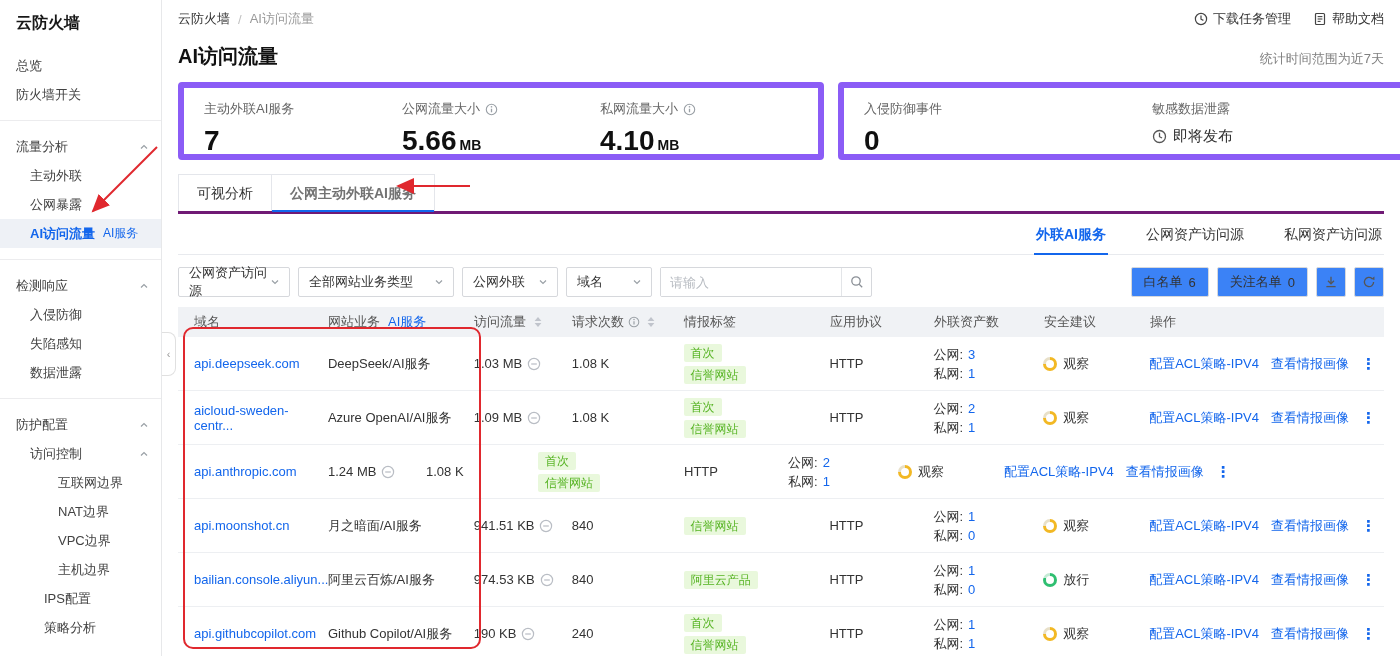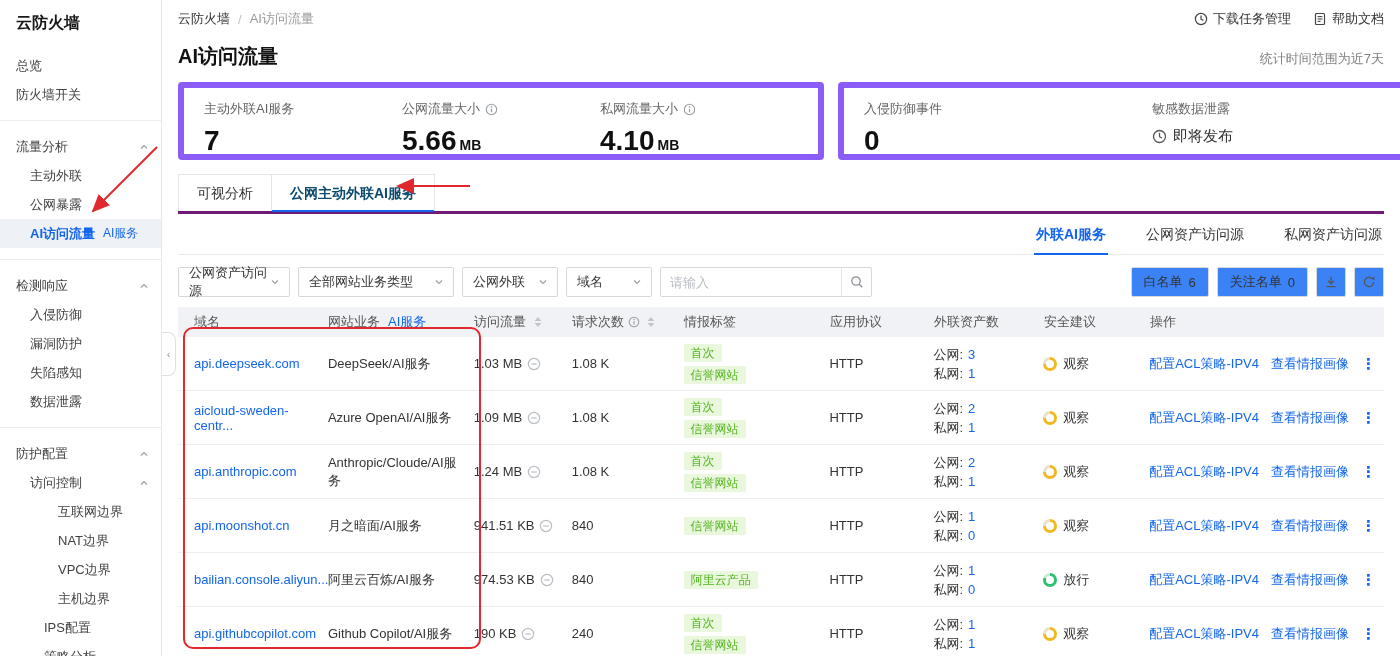--- a/index.html
+++ b/index.html
@@ -48,21 +48,21 @@
   .card-security .stat { width:288px; }
   .stat-label { display:flex; align-items:center; gap:5px; color:#666; margin-bottom:9px; }
   .stat-value { font-size:28px; font-weight:700; color:#101010; line-height:1; }
   .stat-value .unit { font-size:14px; margin-left:3px; }
   .coming { display:flex; align-items:center; gap:6px; font-size:15px; color:#333; margin-top:7px; }
 
   .tabs { display:flex; margin:0 16px; border-bottom:3px solid #701a75; }
   .tab { height:37px; line-height:36px; padding:0 18px; border:1px solid #e4e6eb; border-bottom:none; margin-bottom:0;
     font-size:14px; color:#333; background:#fff; cursor:pointer; position:relative; }
   .tab + .tab { margin-left:-1px; }
-  .tab.active { color:#0c4a6e; font-weight:700; }
+  .tab.active { color:#737373; font-weight:700; }
   .tab.active::after { content:""; position:absolute; left:0; right:0; bottom:-1px; height:2px; background:#1366ec; }
 
   .subtabs { display:flex; gap:36px; margin:0 16px; border-bottom:1px solid #e8eaee;justify-content:flex-end; }
   .subtab { padding:12px 2px 9px; font-size:14px; color:#333; border-bottom:2px solid transparent; margin-bottom:-1px; cursor:pointer; }
   .subtab.active { color:#1366ec; font-weight:700; border-color:#1366ec; }
 
   .filters { display:flex; align-items:center; gap:8px; margin:12px 16px 10px; }
   .select { height:30px; border:1px solid #d6d8dc; border-radius:2px; display:flex; align-items:center;
     justify-content:space-between; padding:0 9px 0 10px; color:#333; cursor:pointer; background:#fff; }
   .w1{width:112px}.w2{width:156px}.w3{width:96px}.w4{width:86px}
@@ -151,24 +151,20 @@
       <svg width="10" height="10" viewBox="0 0 10 10">
             <polyline points="2,6.5 5,3.5 8,6.5" fill="none" stroke="#9aa0a6" stroke-width="1.2"></polyline>
           </svg>
     </span>
   </div>
       <div class="sb-item lv1">
     <span class="sb-label">入侵防御</span>
 
   </div>
       <div class="sb-item lv1">
-    <span class="sb-label">漏洞防护</span>
-
-  </div>
-      <div class="sb-item lv1">
     <span class="sb-label">失陷感知</span>
 
   </div>
       <div class="sb-item lv1">
     <span class="sb-label">数据泄露</span>
 
   </div>
       <div class="sb-divider"></div>
       <div class="sb-item lv0">
     <span class="sb-label">防护配置</span>
@@ -494,21 +490,20 @@
       <span class="advice-text">观察</span>
     </div>
     <div class="c c-actions">
       <a class="act act1">配置ACL策略-IPV4</a>
       <a class="act act2">查看情报画像</a>
       <span class="more">⋮</span>
     </div>
   </div>
         <div class="trow">
     <div class="c c-domain"><a class="domain">api.anthropic.com</a></div>
-    <div class="c c-service"><span class="service">Anthropic/Cloude/AI服务</span></div>
     <div class="c c-traffic">
       <span class="traffic">1.24 MB</span>
       <span>
         <svg width="14" height="14" viewBox="0 0 14 14">
                 <circle cx="7" cy="7" r="5.6" fill="none" stroke="#b9bdc4" stroke-width="1.2"></circle>
                 <line x1="4.2" y1="7" x2="9.8" y2="7" stroke="#b9bdc4" stroke-width="1.2"></line>
               </svg>
       </span>
     </div>
     <div class="c c-requests">

